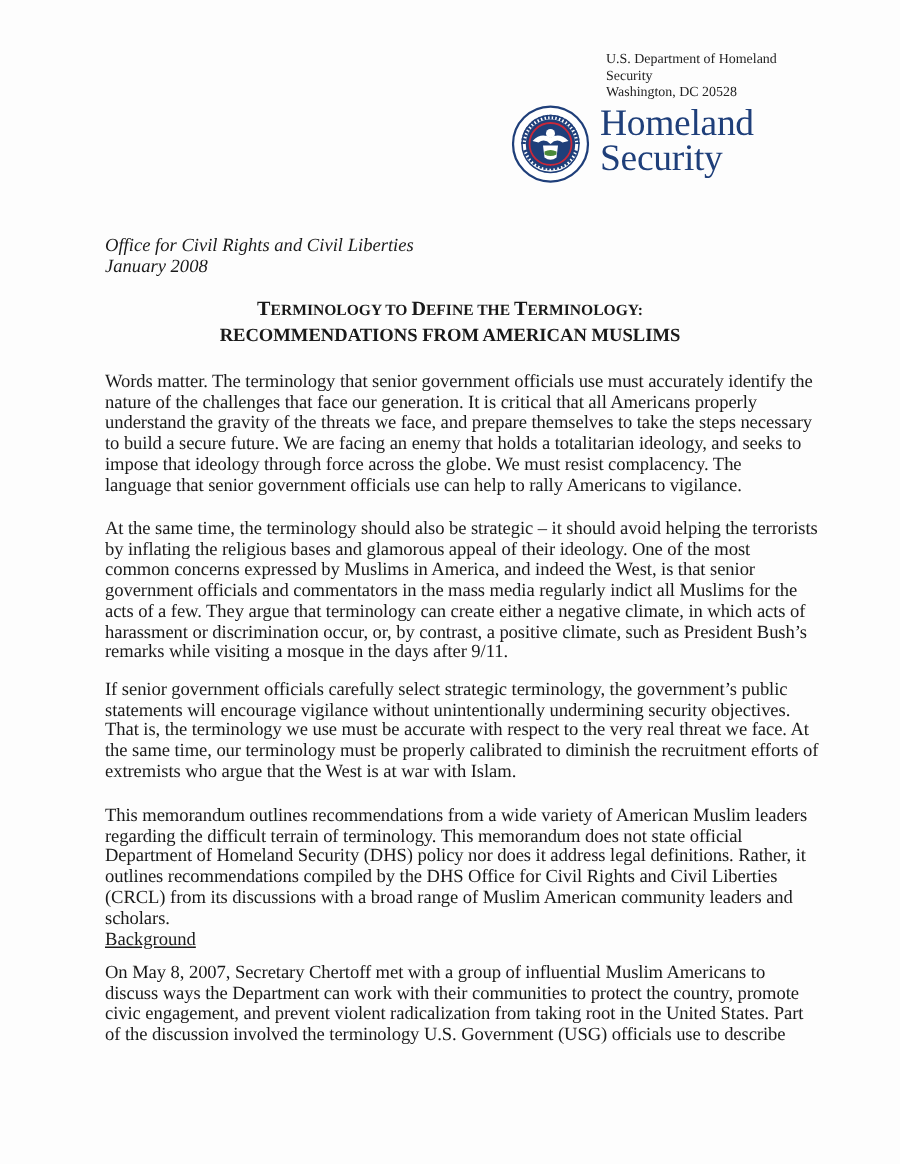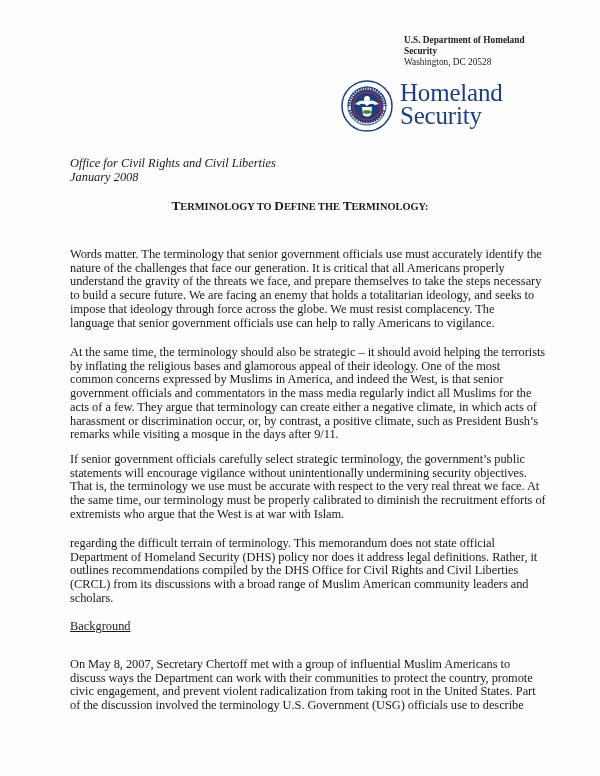--- a/index.html
+++ b/index.html
@@ -22,25 +22,25 @@
       background: #fdfdfd;
     }
     .address {
       position: absolute;
       left: 404px;
       top: 35px;
       font-size: 9.3px;
       line-height: 11px;
       color: #222;
     }
-    .address .bold { font-weight: bold; }
+    .address .bold { font-weight: normal; }
     .logo {
       position: absolute;
       left: 341px;
-      top: 80px;
+      top: 70px;
       width: 190px;
       height: 56px;
       text-decoration: underline;
     }
     .seal {
       position: absolute;
       left: 0; top: 0;
       width: 52px; height: 52px;
     }
     .logo-text {
@@ -125,20 +125,21 @@
 
   <div class="office">
     <div>Office for Civil Rights and Civil Liberties</div>
     <div>January 2008</div>
   </div>
 
   <div class="title">
     <div>
       <span class="sc-big">T</span><span class="sc-small">ERMINOLOGY TO </span><span class="sc-big">D</span><span class="sc-small">EFINE THE </span><span class="sc-big">T</span><span class="sc-small">ERMINOLOGY:</span>
     </div>
+    <div>RECOMMENDATIONS FROM AMERICAN MUSLIMS</div>
   </div>
 
   <div class="body-text" style="top:236px;">
     <span class="line">Words matter.  The terminology that senior government officials use must accurately identify the</span>
     <span class="line">nature of the challenges that face our generation.  It is critical that all Americans properly</span>
     <span class="line">understand the gravity of the threats we face, and prepare themselves to take the steps necessary</span>
     <span class="line">to build a secure future.  We are facing an enemy that holds a totalitarian ideology, and seeks to</span>
     <span class="line">impose that ideology through force across the globe.  We must resist complacency.  The</span>
     <span class="line">language that senior government officials use can help to rally Americans to vigilance.</span>
   </div>
@@ -155,29 +156,30 @@
 
   <div class="body-text" style="top:441px;">
     <span class="line">If senior government officials carefully select strategic terminology, the government’s public</span>
     <span class="line">statements will encourage vigilance without unintentionally undermining security objectives.</span>
     <span class="line">That is, the terminology we use must be accurate with respect to the very real threat we face.  At</span>
     <span class="line">the same time, our terminology must be properly calibrated to diminish the recruitment efforts of</span>
     <span class="line">extremists who argue that the West is at war with Islam.</span>
   </div>
 
   <div class="body-text" style="top:525px;">
+    <span class="line">This memorandum outlines recommendations from a wide variety of American Muslim leaders</span>
     <span class="line">regarding the difficult terrain of terminology.  This memorandum does not state official</span>
     <span class="line">Department of Homeland Security (DHS) policy nor does it address legal definitions.  Rather, it</span>
     <span class="line">outlines recommendations compiled by the DHS Office for Civil Rights and Civil Liberties</span>
     <span class="line">(CRCL) from its discussions with a broad range of Muslim American community leaders and</span>
     <span class="line">scholars.</span>
   </div>
 
   <div class="heading-u">Background</div>
 
-  <div class="body-text" style="top:646px;font-family:Liberation Serif, serif;">
+  <div class="body-text" style="top:630px;font-family:Liberation Serif, serif;">
     <span class="line">On May 8, 2007, Secretary Chertoff met with a group of influential Muslim Americans to</span>
     <span class="line">discuss ways the Department can work with their communities to protect the country, promote</span>
     <span class="line">civic engagement, and prevent violent radicalization from taking root in the United States.  Part</span>
     <span class="line">of the discussion involved the terminology U.S. Government (USG) officials use to describe</span>
   </div>
 
 </div>
 
 </body></html>

